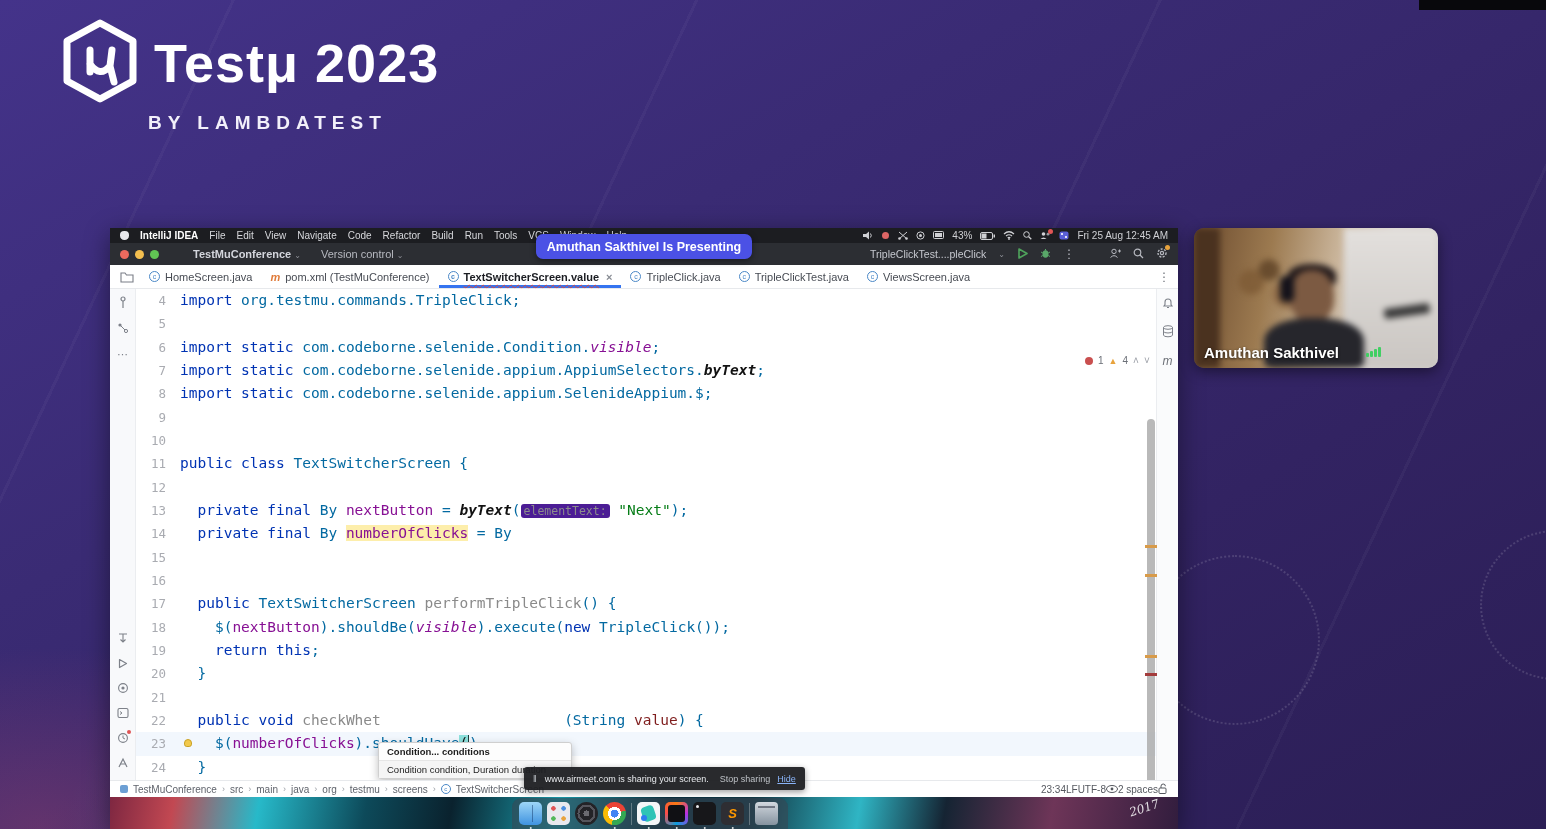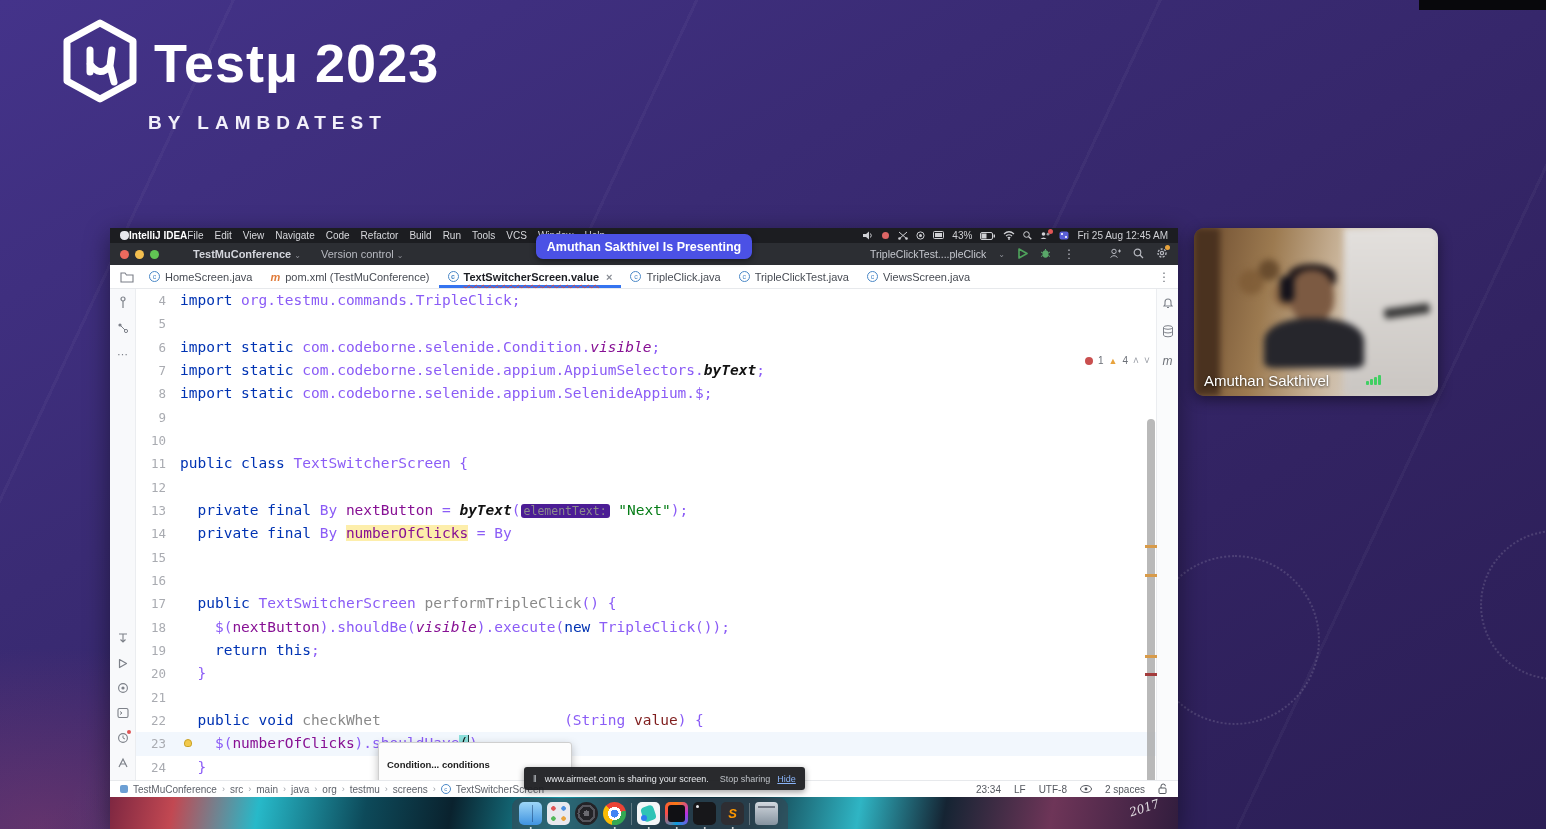--- a/index.html
+++ b/index.html
@@ -24,21 +24,21 @@
   
   .banner{position:absolute;left:536px;top:234px;width:216px;height:25px;background:#4b51e5;
     border-radius:7px;color:#fff;font-size:12.5px;font-weight:bold;display:flex;align-items:center;
     justify-content:center;box-shadow:0 2px 6px rgba(0,0,0,.4);z-index:40;}
 
   
   .share{position:absolute;left:110px;top:228px;width:1068px;height:601px;background:#fff;
     box-shadow:0 6px 24px rgba(0,0,0,.45);}
   
   .macbar{position:absolute;left:0;top:0;width:100%;height:15px;background:#1c1d21;color:#d7d8dc;
-    display:flex;align-items:center;font-size:10px;padding:0 10px;}
+    display:flex;align-items:center;font-size:10px;padding:0 10px;gap:11px;}
   .macbar .app{font-weight:bold;color:#fff;}
   .mac-right{margin-left:auto;display:flex;align-items:center;gap:8px;color:#cfd0d4;}
   .mac-right svg{display:block;}
   .mitem{cursor:default;}
   .apple{width:9px;height:9px;background:#e8e8ec;border-radius:45% 45% 48% 48%;display:inline-block;}
 
   
   .idetitle{position:absolute;left:0;top:15px;width:100%;height:22px;background:#2c2e33;color:#b7b9c0;
     display:flex;align-items:center;font-size:11px;padding:0 10px;gap:8px;}
   .traffic{display:flex;gap:6px;margin-right:26px;}
@@ -70,21 +70,21 @@
   .ls-bottom{margin-top:auto;display:flex;flex-direction:column;gap:11px;align-items:center;padding-bottom:4px;}
   .ls-ic{position:relative;width:14px;height:14px;display:flex;align-items:center;justify-content:center;font-size:11px;}
   .reddot{position:absolute;right:-1px;top:-1px;width:4px;height:4px;background:#e05555;border-radius:50%;}
 
   .editor{position:absolute;left:26px;top:0;right:22px;height:100%;background:#fff;overflow:hidden;}
   .crow{position:relative;display:flex;height:23.34px;line-height:23.34px;
     font-family:"DejaVu Sans Mono",monospace;font-size:14.5px;white-space:pre;color:#111;}
   .cur-line{background:#f2f7fd;}
   .ln{flex:none;width:30px;text-align:right;color:#a9abb1;font-size:12.5px;}
   .codeln{padding-left:14px;}
-  .k{color:#0033b3}.p{color:#8b5cf6}.s{color:#067d17}.f{color:#871094}
+  .k{color:#0033b3}.p{color:#0369a1}.s{color:#067d17}.f{color:#871094}
   .fi{color:#871094;font-style:italic}
   .bi{color:#121212;font-style:italic;font-weight:bold;}
   .g{color:#8a8a8a}.gi{color:#7f1d1d;}
   .h{color:#8c8c8c;background:#4c1d95;border-radius:3px;padding:0 3px;font-size:11.5px;}
   .fhl{color:#871094;background:#fdeeab;}
   .cur{background:#8ce0dc;border-right:1.5px solid #1c3c3a;}
   .sq{text-decoration:underline wavy #d64541 2px;text-underline-offset:2px;}
   .sp{color:transparent;}
   .bulb{position:absolute;left:48px;top:7px;width:8px;height:8px;background:#f2c94c;
     border-radius:50% 50% 35% 35%;border:1px solid #c9a227;}
@@ -101,30 +101,30 @@
   .tick{position:absolute;left:1035px;width:12px;height:3px;z-index:5;}
 
   .rightstrip{position:absolute;right:0;top:0;width:22px;height:100%;background:#fafbfc;
     border-left:1px solid #ebedf0;display:flex;flex-direction:column;align-items:center;gap:14px;
     padding-top:8px;color:#7d8189;font-size:11px;}
   .maven-label{font-style:italic;font-size:12px;color:#6d7178;}
 
   
   .tooltip{position:absolute;left:268px;top:453px;width:194px;background:#fdfdfd;border:1px solid #cfcfcf;
     border-radius:3px;box-shadow:0 3px 8px rgba(0,0,0,.25);z-index:30;font-size:9.5px;color:#1c1c1c;}
-  .tt1{padding:16px 8px;font-weight:bold;}
+  .tt1{padding:3px 8px;font-weight:bold;}
   .tt2{padding:3px 8px;border-top:1px solid #e6e6e6;background:#f5f5f5;}
 
   
   .statusbar{position:absolute;left:0;top:552px;width:100%;height:17px;background:#fff;border-top:1px solid #e7e9ec;
     display:flex;align-items:center;font-size:10px;color:#60646c;padding:0 10px;}
   .crumbs{display:flex;align-items:center;gap:5px;white-space:nowrap;}
   .crumb-sep{color:#9da1a8;font-size:9px;}
   .proj-ic{width:8px;height:8px;background:#6c9fd4;border-radius:2px;display:inline-block;}
-  .status-right{margin-left:auto;display:flex;align-items:center;gap:13px;color:#55585f;}
+  .status-right{margin-left:auto;display:flex;align-items:center;color:#55585f;}
 
   
   .wallpaper{position:absolute;left:0;top:569px;width:100%;height:32px;overflow:hidden;
     background:linear-gradient(100deg,#7e2741 0%,#c24852 6%,#27b9c9 14%,#0d4a5a 24%,#0a222e 32%,#1997a6 42%,#0b2d3c 52%,#123744 60%,#2fb5c4 70%,#152433 78%,#6e3558 88%,#321d3e 100%);}
   .signature{position:absolute;right:18px;top:4px;color:rgba(255,255,255,.85);
     font-family:"DejaVu Serif",serif;font-style:italic;font-size:12px;transform:rotate(-18deg);}
   .dock{position:absolute;left:402px;top:570px;width:276px;height:31px;background:rgba(58,70,82,.55);
     border-radius:9px 9px 0 0;display:flex;align-items:center;gap:5px;padding:0 7px;backdrop-filter:blur(2px);}
   .dicon{position:relative;width:23px;height:23px;border-radius:5px;flex:none;display:flex;
     align-items:center;justify-content:center;}
@@ -154,23 +154,23 @@
   .d-trash::before{content:"";position:absolute;left:3px;right:3px;top:4px;height:1.5px;background:rgba(90,98,110,.8);}
 
   
   .toast{position:absolute;left:524px;top:767px;height:23px;background:rgba(30,31,34,.95);border-radius:3px;
     color:#e8eaed;font-size:9px;display:flex;align-items:center;padding:0 9px;gap:7px;z-index:45;box-shadow:0 2px 6px rgba(0,0,0,.4);}
   .pauseglyph{color:#bdc1c6;font-size:9px;letter-spacing:1px;}
   .stopbtn{color:#bdc1c6;margin-left:4px;}
   .hidelink{color:#8ab4f8;text-decoration:underline;}
 
   
-  .tile{position:absolute;left:1194px;top:228px;width:244px;height:168px;border-radius:10px;overflow:hidden;
+  .tile{position:absolute;left:1194px;top:228px;width:244px;height:140px;border-radius:10px;overflow:hidden;
     background:linear-gradient(100deg,#6b4a2e 0%,#9c7a50 30%,#c9b49a 55%,#d9d5d1 75%,#cfcbc7 100%);
-    box-shadow:0 4px 14px rgba(0,0,0,.45);z-index:20;}
+    box-shadow:0 4px 14px rgba(0,0,0,.45);z-index:20;font-weight:bold;}
   .tile .blurwrap{position:absolute;inset:0;filter:blur(3px);}
   .doorstrip{position:absolute;left:0;top:0;width:26px;height:100%;background:#4a3categ;background:#4a321f;}
   .wallshade{position:absolute;left:150px;top:0;width:94px;height:100%;background:linear-gradient(180deg,#e3e0dd,#cac6c2);}
   .micarm{position:absolute;left:190px;top:78px;width:46px;height:10px;background:#3a3a3a;border-radius:3px;transform:rotate(-8deg);}
   .shelf{position:absolute;left:30px;top:30px;width:90px;height:60px;background:
     radial-gradient(circle at 30% 40%, #7d5a35 0 12px, transparent 13px),
     radial-gradient(circle at 70% 60%, #8a6540 0 14px, transparent 15px),
     radial-gradient(circle at 50% 20%, #5d4226 0 10px, transparent 11px);opacity:.8;}
   .head{position:absolute;left:96px;top:42px;width:44px;height:52px;background:#7c5a42;border-radius:46% 46% 42% 42%;}
   .hair{position:absolute;left:94px;top:36px;width:48px;height:22px;background:#20181a;border-radius:50% 50% 20% 20%;}

